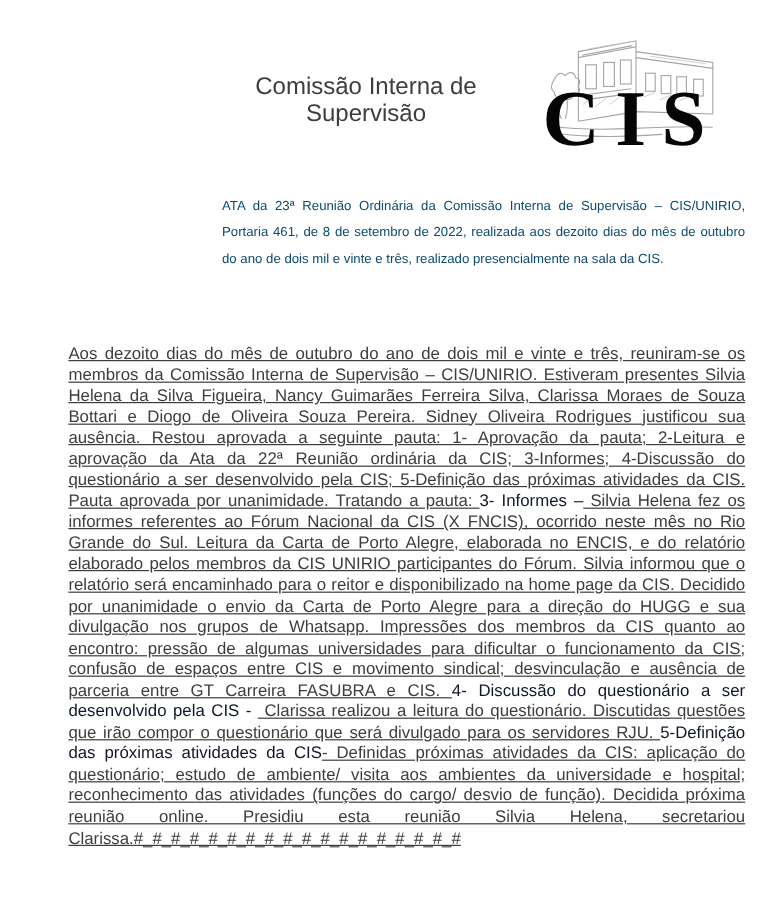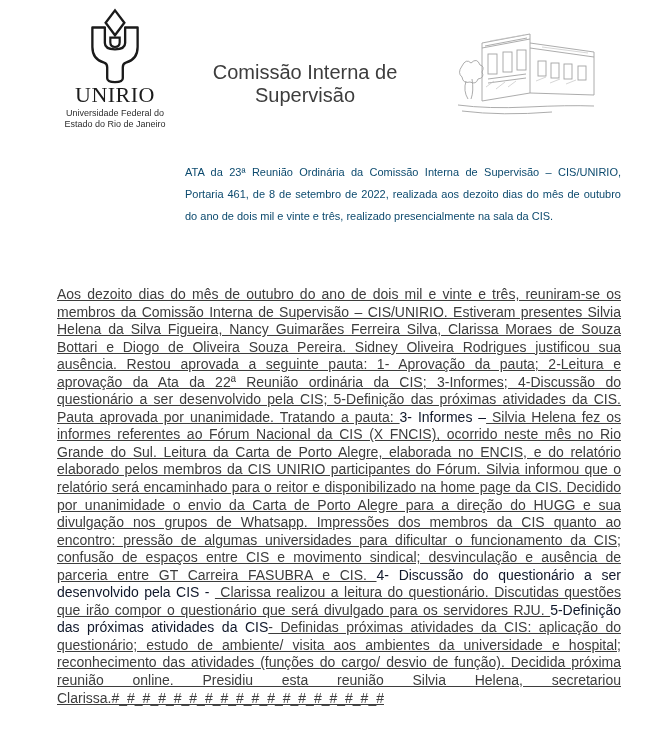--- a/index.html
+++ b/index.html
@@ -81,32 +81,20 @@
     color: #3d3d3d;
   }
   .seg-b { font-weight: 400; color: #0f172a; }
   .seg-r { font-weight: 400; text-decoration: underline; }
 </style>
 </head>
 <body>
 
 <div class="doc">
 
-  <div class="unirio-block">
-    <svg class="unirio-emblem" width="80" height="78" viewBox="0 0 100 100">
-      <path d="M50,3 L62,19 L50,35 L38,19 Z" fill="#ffffff" stroke="#1a1a1a" stroke-width="3"></path>
-      <path d="M21,25 L37,25 L37,45 Q37,53 50,53 Q63,53 63,45 L63,25 L79,25 L79,50 Q79,66 64,70 Q60,71 60,76 L60,90 Q60,95 50,95 Q40,95 40,90 L40,76 Q40,71 36,70 Q21,66 21,50 Z" fill="#ffffff" stroke="#1a1a1a" stroke-width="3" stroke-linejoin="round"></path>
-      <path d="M44,38 L56,38 L56,44 Q56,50 50,50 Q44,50 44,44 Z" fill="#ffffff" stroke="#1a1a1a" stroke-width="2.8"></path>
-    </svg>
-    <div class="unirio-acronym">UNIRIO</div>
-    <div class="unirio-subtitle">
-      <div>Universidade Federal do</div>
-      <div>Estado do Rio de Janeiro</div>
-    </div>
-  </div>
 
   <div class="center-title">
     <div class="title-line1">Comissão Interna de Supervisão</div>
   </div>
 
   <div class="cis-logo">
     <svg width="150" height="104" viewBox="0 0 150 104">
       <g fill="none" stroke="#a3a3a3" stroke-width="0.9">
         <path d="M30,22 L78,13 L78,18 L30,27 Z"></path>
         <path d="M33,25 L75,17"></path>
@@ -126,19 +114,20 @@
         <path d="M10,45 q4,-8 9,-3 q6,-6 9,2 q5,1 2,7 q3,6 -4,7 q-2,6 -8,3 q-7,2 -8,-5 q-5,-4 0,-11"></path>
         <path d="M14,60 q-3,10 2,18 M20,58 q2,12 -1,20"></path>
         <path d="M6,84 q30,4 70,2 t66,-1 M10,90 q40,5 90,1"></path>
       </g>
       <g fill="none" stroke="#c4c4c4" stroke-width="0.7">
         <path d="M34,66 l8,-6 M44,68 l9,-7 M56,66 l8,-6"></path>
         <path d="M84,60 l10,-4 M98,62 l10,-4 M114,63 l10,-4"></path>
         <path d="M38,20 l34,-6 M90,26 l46,6"></path>
       </g>
     </svg>
+    <div class="cis-logo-text">CIS</div>
   </div>
 
   <div class="ata-heading">ATA da 23ª Reunião Ordinária da Comissão Interna de Supervisão – CIS/UNIRIO, Portaria 461, de 8 de setembro de 2022, realizada aos dezoito dias do mês de outubro do ano de dois mil e vinte e três, realizado presencialmente na sala da CIS.</div>
 
   <div class="body-text"><span class="seg-r">Aos dezoito dias do mês de outubro do ano de dois mil e vinte e três, reuniram-se os membros da Comissão Interna de Supervisão – CIS/UNIRIO. Estiveram presentes Silvia Helena da Silva Figueira, Nancy Guimarães Ferreira Silva, Clarissa Moraes de Souza Bottari e Diogo de Oliveira Souza Pereira. Sidney Oliveira Rodrigues justificou sua ausência. Restou aprovada a seguinte pauta: 1- Aprovação da pauta; 2-Leitura e aprovação da Ata da 22ª Reunião ordinária da CIS; 3-Informes; 4-Discussão do questionário a ser desenvolvido pela CIS; 5-Definição das próximas atividades da CIS. Pauta aprovada por unanimidade. Tratando a pauta: </span><span class="seg-b">3- Informes –</span><span class="seg-r"> Silvia Helena fez os informes referentes ao Fórum Nacional da CIS (X FNCIS), ocorrido neste mês no Rio Grande do Sul. Leitura da Carta de Porto Alegre, elaborada no ENCIS, e do relatório elaborado pelos membros da CIS UNIRIO participantes do Fórum. Silvia informou que o relatório será encaminhado para o reitor e disponibilizado na home page da CIS. Decidido por unanimidade o envio da Carta de Porto Alegre para a direção do HUGG e sua divulgação nos grupos de Whatsapp. Impressões dos membros da CIS quanto ao encontro: pressão de algumas universidades para dificultar o funcionamento da CIS; confusão de espaços entre CIS e movimento sindical; desvinculação e ausência de parceria entre GT Carreira FASUBRA e CIS. </span><span class="seg-b">4- Discussão do questionário a ser desenvolvido pela CIS - </span><span class="seg-r">&nbsp;Clarissa realizou a leitura do questionário. Discutidas questões que irão compor o questionário que será divulgado para os servidores RJU. </span><span class="seg-b">5-Definição das próximas atividades da CIS</span><span class="seg-r">- Definidas próximas atividades da CIS: aplicação do questionário; estudo de ambiente/ visita aos ambientes da universidade e hospital; reconhecimento das atividades (funções do cargo/ desvio de função). Decidida próxima reunião online. Presidiu esta reunião Silvia Helena, secretariou Clarissa.#_#_#_#_#_#_#_#_#_#_#_#_#_#_#_#_#_#</span></div>
 
 </div>
 
 </body></html>

